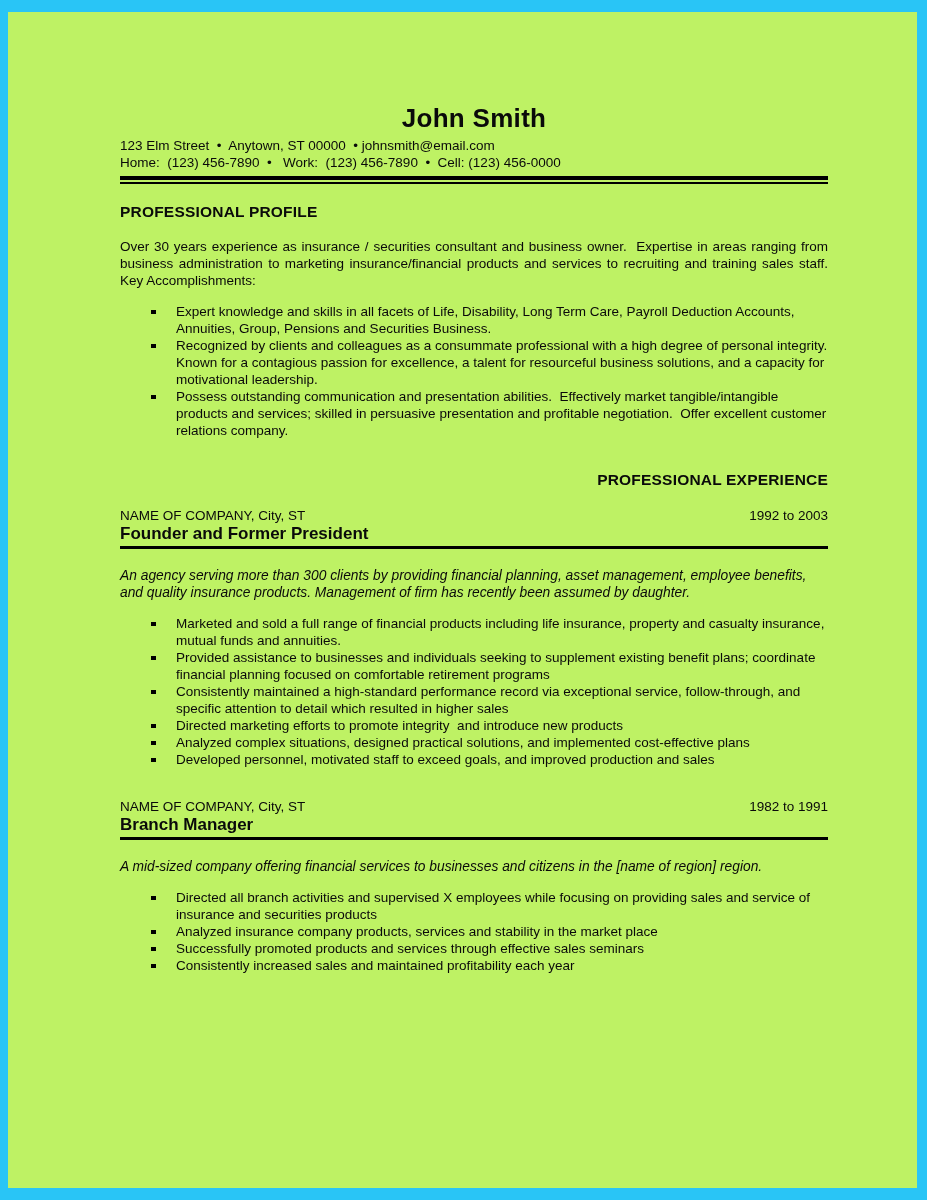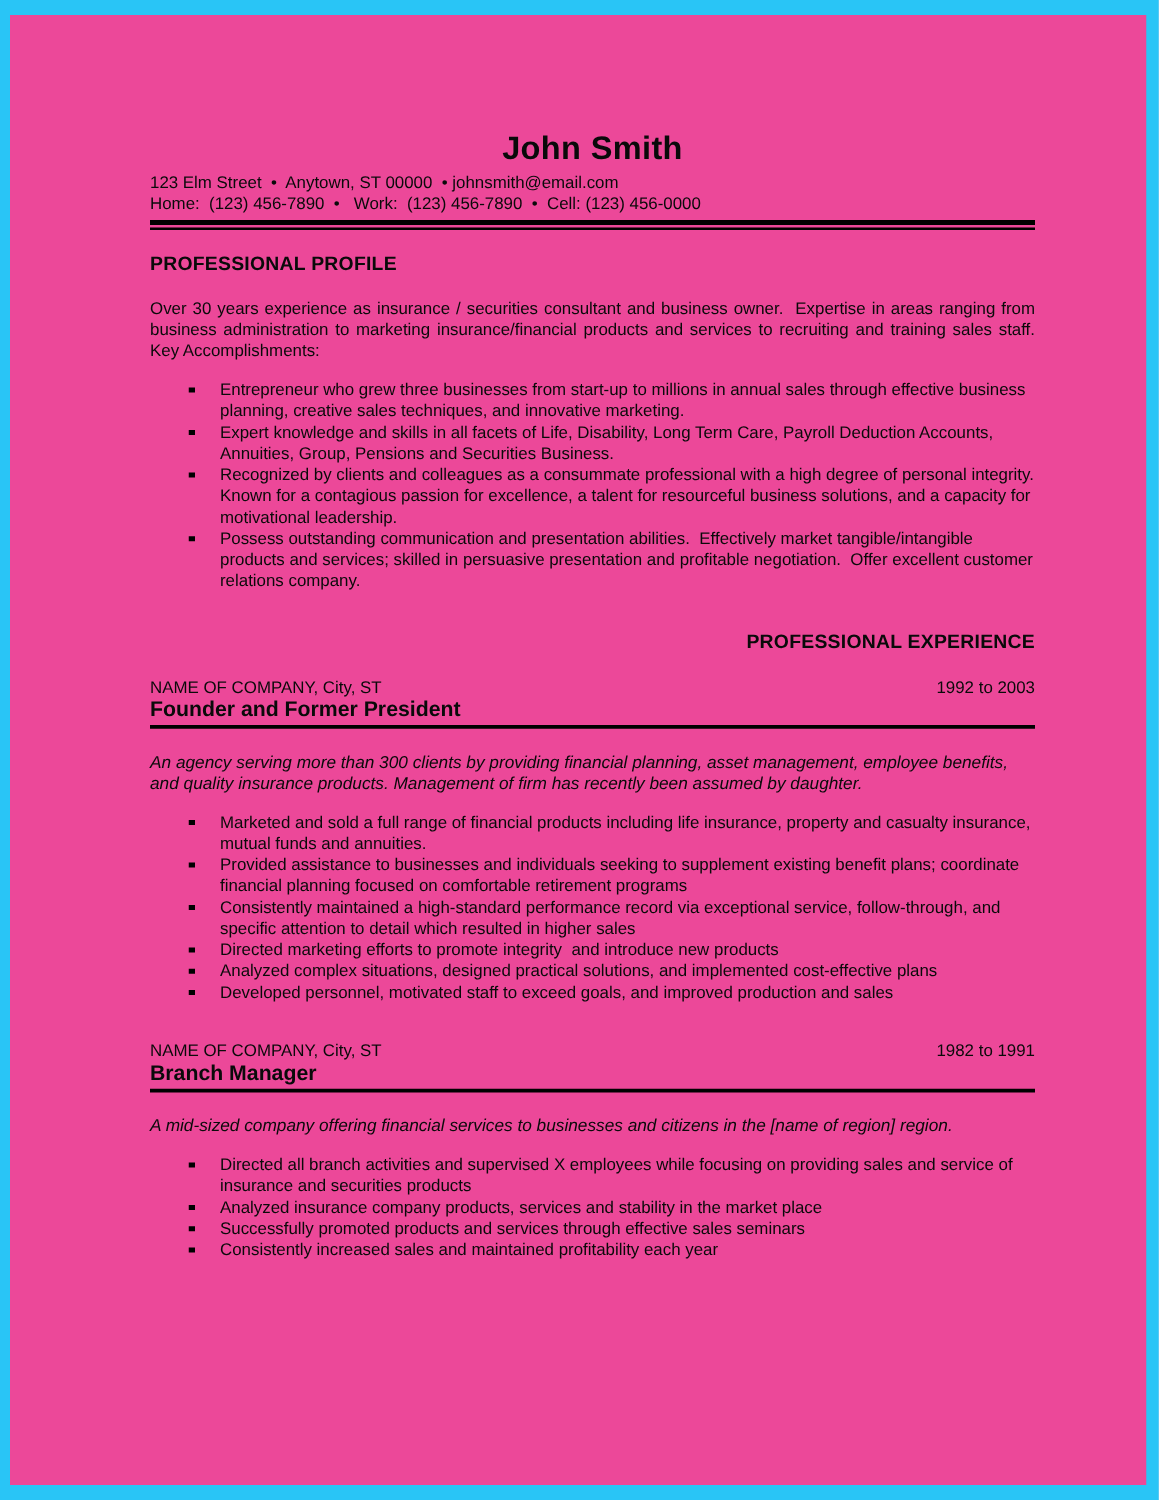--- a/index.html
+++ b/index.html
@@ -103,31 +103,30 @@
     font-size: 13.8px;
     font-style: italic;
     line-height: 17px;
     white-space: pre-wrap;
   }
 </style>
 </head>
 <body>
 
 <div class="frame" style="background: rgb(41, 197, 246);">
-  <div class="page" style="background: #ec4899;">
+  <div class="page" style="background: #bef264;">
 
     <div class="name">John Smith</div>
     <div class="contact first">123 Elm Street  •  Anytown, ST 00000  • johnsmith@email.com</div>
     <div class="contact">Home:  (123) 456-7890  •   Work:  (123) 456-7890  •  Cell: (123) 456-0000</div>
     <div class="rule-double"></div>
 
     <div class="section-heading">PROFESSIONAL PROFILE</div>
     <div class="summary">Over 30 years experience as insurance / securities consultant and business owner.  Expertise in areas ranging from business administration to marketing insurance/financial products and services to recruiting and training sales staff.  Key Accomplishments:</div>
     <ul class="bullets">
-      <li>Entrepreneur who grew three businesses from start-up to millions in annual sales through effective business planning, creative sales techniques, and innovative marketing.</li>
       <li>Expert knowledge and skills in all facets of Life, Disability, Long Term Care, Payroll Deduction Accounts, Annuities, Group, Pensions and Securities Business.</li>
       <li>Recognized by clients and colleagues as a consummate professional with a high degree of personal integrity.  Known for a contagious passion for excellence, a talent for resourceful business solutions, and a capacity for motivational leadership.</li>
       <li>Possess outstanding communication and presentation abilities.  Effectively market tangible/intangible products and services; skilled in persuasive presentation and profitable negotiation.  Offer excellent customer relations company.</li>
     </ul>
 
     <div class="section-heading experience">PROFESSIONAL EXPERIENCE</div>
 
     <div class="job first">
       <div class="job-header">
         <span class="company">NAME OF COMPANY, City, ST</span>

